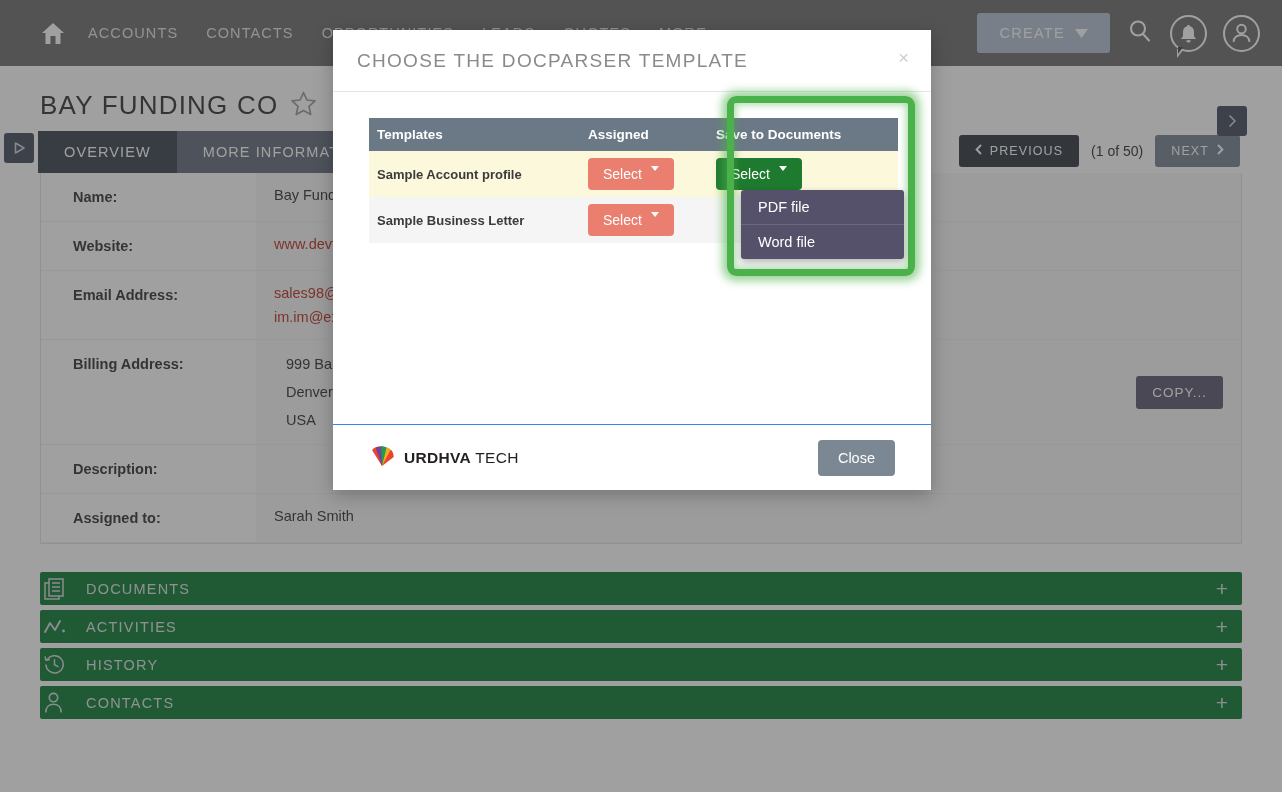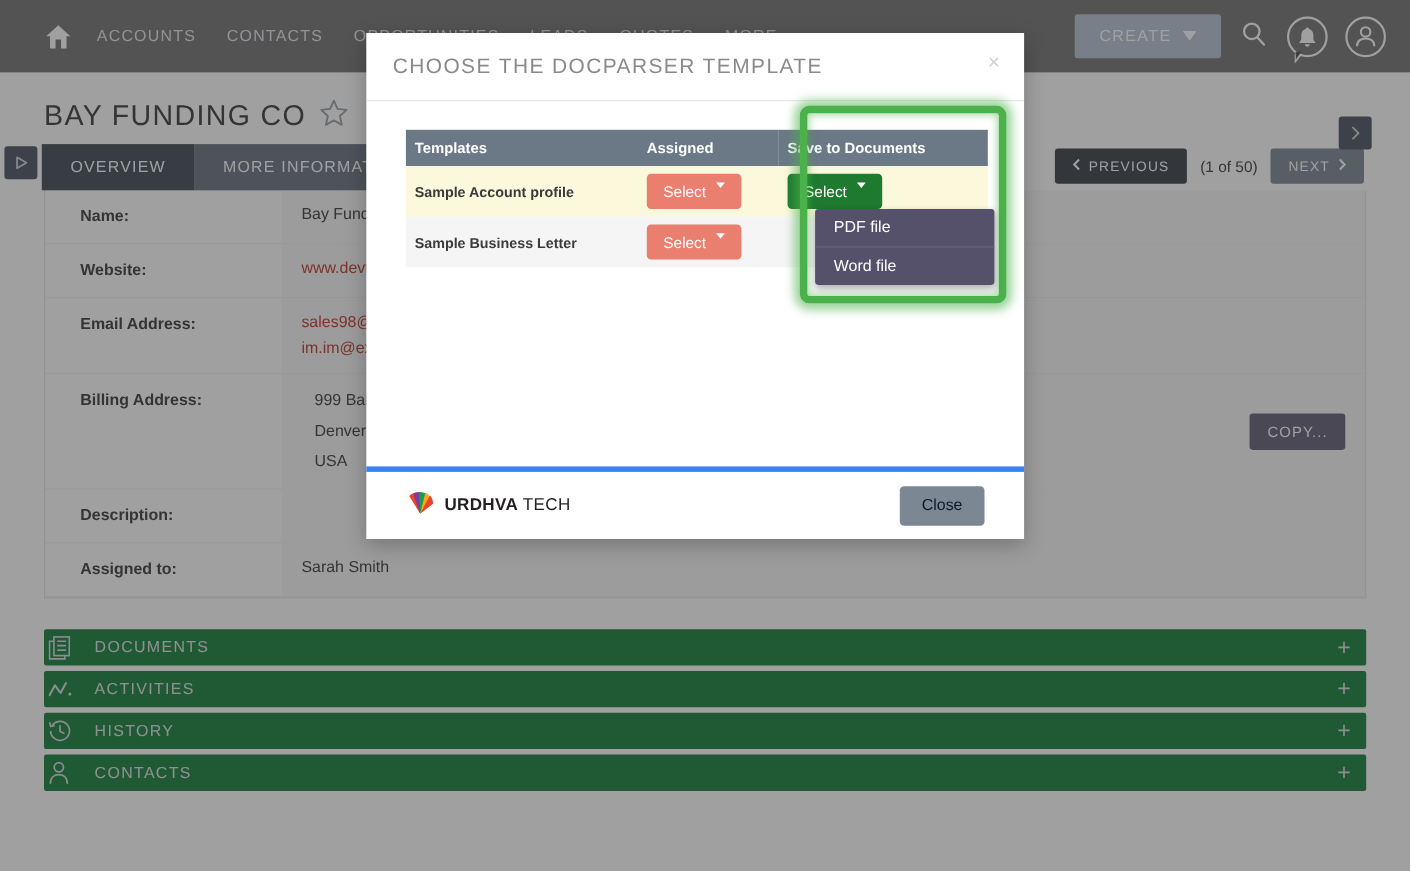--- a/index.html
+++ b/index.html
@@ -331,37 +331,37 @@
   }
   .dd-item {
     color: #ffffff;
     font-size: 14.5px;
     padding: 9px 17px;
   }
   .dd-item + .dd-item { border-top: 1px solid #6a6680; }
 
   .modal-footer {
     height: 66px;
-    border-top: 5px solid #3b82f6;
+    border-top: 1px solid #3b82f6;
     display: flex;
     align-items: center;
     justify-content: space-between;
     padding: 0 36px;
   }
   .brand { display: flex; align-items: center; gap: 9px; }
   .brand-text {
     font-size: 15.5px;
     letter-spacing: 0.3px;
     color: #231f20;
   }
   .brand-text b { font-weight: bold; }
   .brand-text span { font-weight: normal; }
   .close-btn {
     background: #7c8794;
-    color: #0f172a;
+    color: #ffffff;
     border-radius: 4px;
     padding: 10px 20px;
     font-size: 14.5px;
   }
 
   .right-edge-arrow {
     position: absolute;
     right: 35px;
     top: 106px;
     width: 30px; height: 30px;

